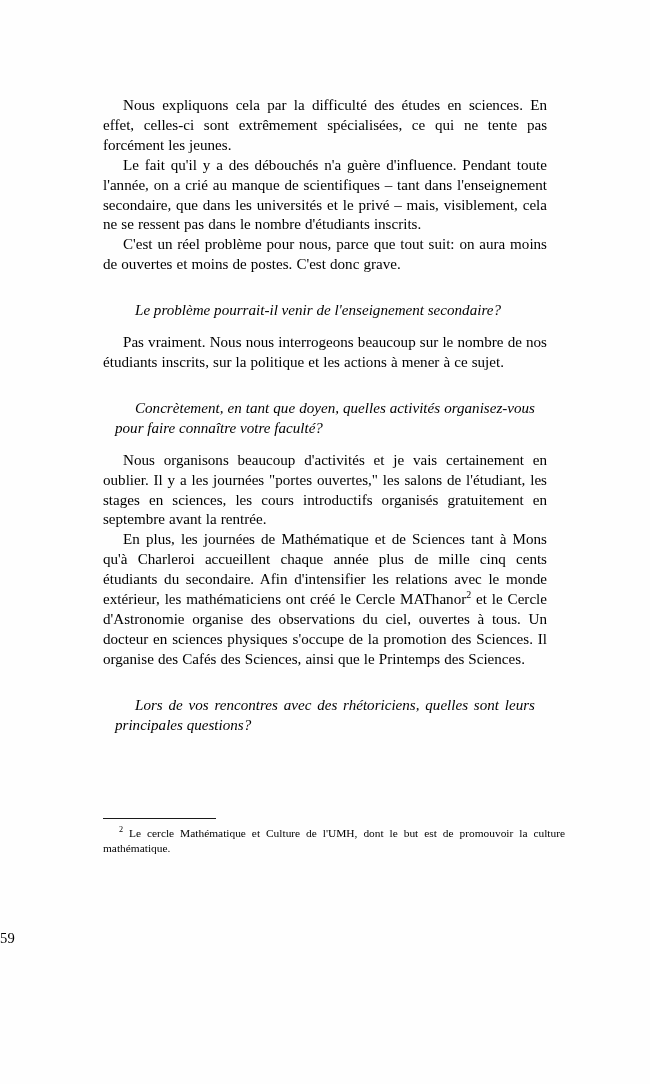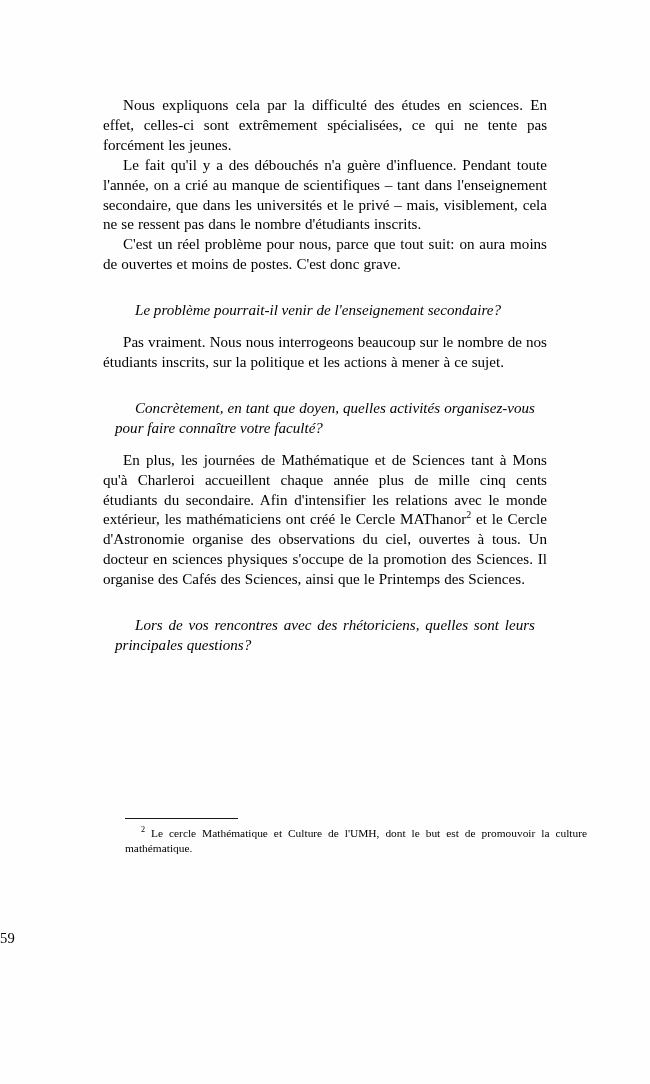--- a/index.html
+++ b/index.html
@@ -57,21 +57,20 @@
     font-size: 0.66em;
     vertical-align: super;
     line-height: 0;
   }
 
   .footnotes {
     position: absolute;
     left: 103px;
     top: 818px;
     width: 462px;
-    margin-left: 22px;
   }
 
   .fn-rule {
     width: 113px;
     height: 0;
     border-top: 1.1px solid #1a1a1a;
     margin: 0 0 7px 0;
   }
 
   p.footnote {
@@ -113,20 +112,21 @@
     <div class="gap-par"></div>
 
     <p class="question">Le problème pourrait-il venir de l'enseignement secondaire?</p>
 
     <p class="body-par">Pas vraiment. Nous nous interrogeons beaucoup sur le nombre de nos étudiants inscrits, sur la politique et les actions à mener à ce sujet.</p>
 
     <div class="gap-par"></div>
 
     <p class="question">Concrètement, en tant que doyen, quelles activités organisez-vous pour faire connaître votre faculté?</p>
 
+    <p class="body-par">Nous organisons beaucoup d'activités et je vais certainement en oublier. Il y a les journées "portes ouvertes," les salons de l'étudiant, les stages en sciences, les cours introductifs organisés gratuitement en septembre avant la rentrée.</p>
 
     <p class="body-par"><span>En plus, les journées de Mathématique et de Sciences tant à Mons qu'à Charleroi accueillent chaque année plus de mille cinq cents étudiants du secondaire. Afin d'intensifier les relations avec le monde extérieur, les mathématiciens ont créé le Cercle MAThanor</span><sup>2</sup><span> et le Cercle d'Astronomie organise des observations du ciel, ouvertes à tous. Un docteur en sciences physiques s'occupe de la promotion des Sciences. Il organise des Cafés des Sciences, ainsi que le Printemps des Sciences.</span></p>
 
 
     <div class="gap-par"></div>
 
     <p class="question">Lors de vos rencontres avec des rhétoriciens, quelles sont leurs principales questions?</p>
 
 
   </div>

